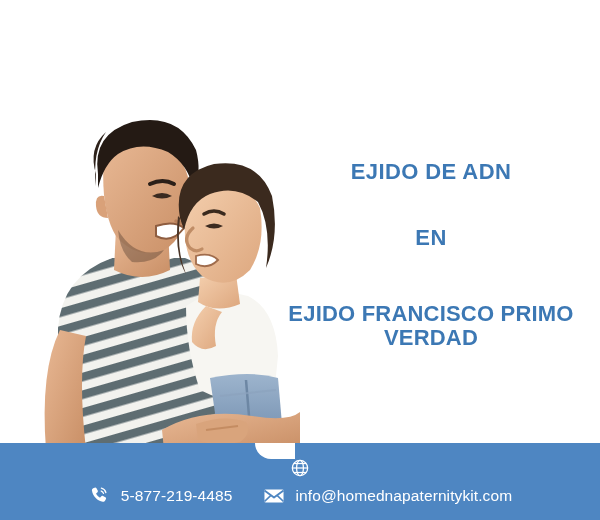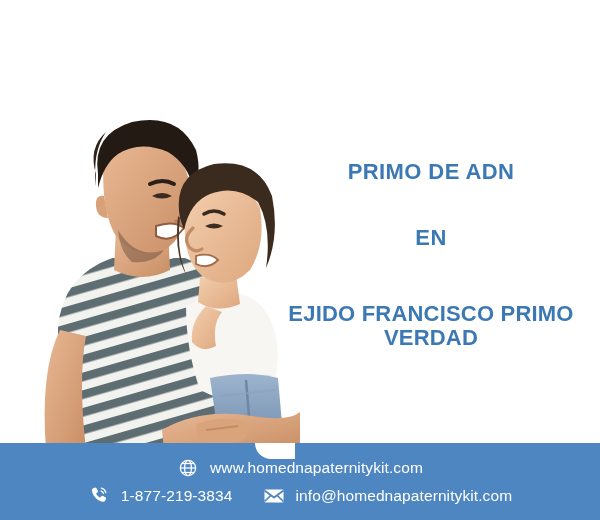--- a/index.html
+++ b/index.html
@@ -232,55 +232,54 @@
 
         <path d="M162 352 Q200 330 252 338 Q288 344 300 334 L300 372 L164 372 Z" fill="url(#skinM)"></path>
 
         <path d="M196 346 Q224 336 246 344 Q252 356 240 364 Q216 370 198 362 Z" fill="#d9a47c"></path>
         <path d="M206 352 L238 348" stroke="#bb8257" stroke-width="2" fill="none" opacity="0.7"></path>
       </g>
     </svg>
   </div>
 
   <div class="text-block">
-    <div class="line-test">PRIMO DE ADN</div>
+    <div class="line-test">EJIDO DE ADN</div>
     <div class="line-en">EN</div>
     <div class="line-city">EJIDO FRANCISCO PRIMO VERDAD</div>
   </div>
 
   <div class="footer"></div>
   <div class="footer-notch"></div>
 
   <div class="footer-rows">
 
     <div class="footer-row">
       <div class="footer-item">
         <span class="footer-icon">
           <svg viewBox="0 0 24 24" width="20" height="20" fill="none" stroke="#ffffff" stroke-width="1.5">
             <circle cx="12" cy="12" r="9.2"></circle>
             <ellipse cx="12" cy="12" rx="4.1" ry="9.2"></ellipse>
             <line x1="2.8" y1="12" x2="21.2" y2="12"></line>
             <line x1="4.3" y1="6.6" x2="19.7" y2="6.6"></line>
             <line x1="4.3" y1="17.4" x2="19.7" y2="17.4"></line>
           </svg>
         </span>
-        <span class="footer-text">www.homednapaternitykit.com</span>
       </div>
     </div>
 
     <div class="footer-row">
       <div class="footer-item">
         <span class="footer-icon">
           <svg viewBox="0 0 24 24" width="21" height="21">
             <path d="M7.6 3.1c.8-.4 1.7-.1 2.1.7l1.4 2.6c.4.8.2 1.7-.5 2.2l-1 .8c-.3.2-.4.6-.2.9a12 12 0 0 0 3.9 3.9c.3.2.7.1.9-.2l.8-1c.5-.7 1.4-.9 2.2-.5l2.6 1.4c.8.4 1.1 1.3.7 2.1l-.9 1.8c-.5 1-1.6 1.6-2.7 1.4C11 18.4 5.6 13 4.5 6.3c-.2-1.1.4-2.2 1.4-2.7z" fill="#ffffff"></path>
             <path d="M15.3 3.6a7 7 0 0 1 5.1 5" fill="none" stroke="#ffffff" stroke-width="1.5" stroke-linecap="round"></path>
             <path d="M15.1 6.9a3.8 3.8 0 0 1 2.6 2.6" fill="none" stroke="#ffffff" stroke-width="1.5" stroke-linecap="round"></path>
           </svg>
         </span>
-        <span class="footer-text">1-877-219-3834</span>
+        <span class="footer-text">5-877-219-4485</span>
       </div>
 
       <div class="footer-item">
         <span class="footer-icon">
           <svg viewBox="0 0 24 24" width="22" height="22">
             <rect x="1.6" y="5" width="20.8" height="14" rx="1.4" fill="#ffffff"></rect>
             <path d="M1.6 6.1 L12 13.6 L22.4 6.1" fill="none" stroke="#4e86c2" stroke-width="2.1" stroke-linejoin="round"></path>
             <path d="M1.6 18 L8.6 11.4 M22.4 18 L15.4 11.4" fill="none" stroke="#4e86c2" stroke-width="1.8"></path>
           </svg>
         </span>

